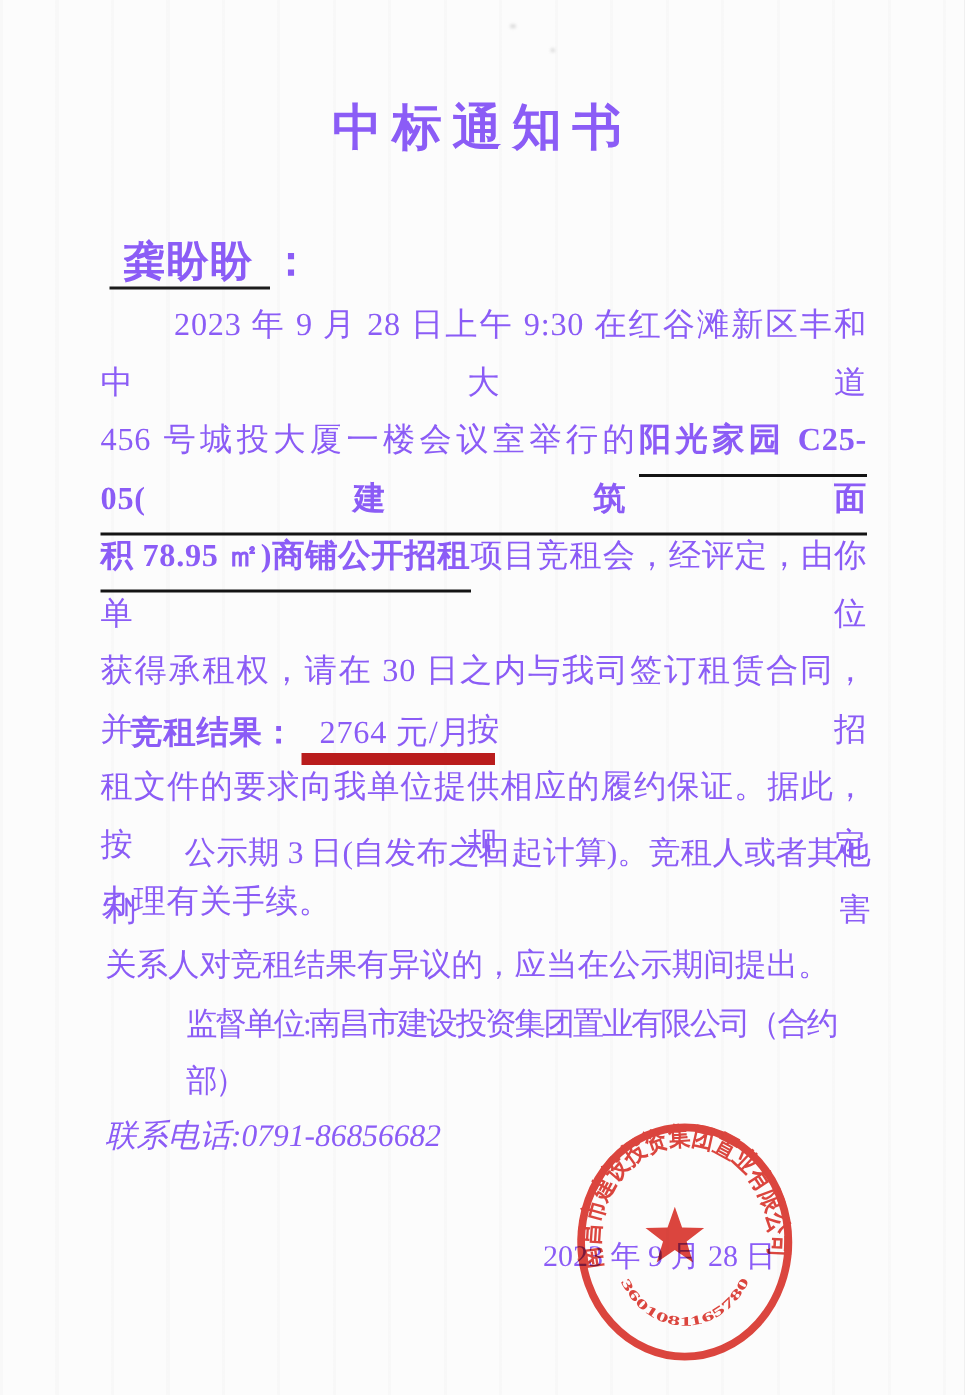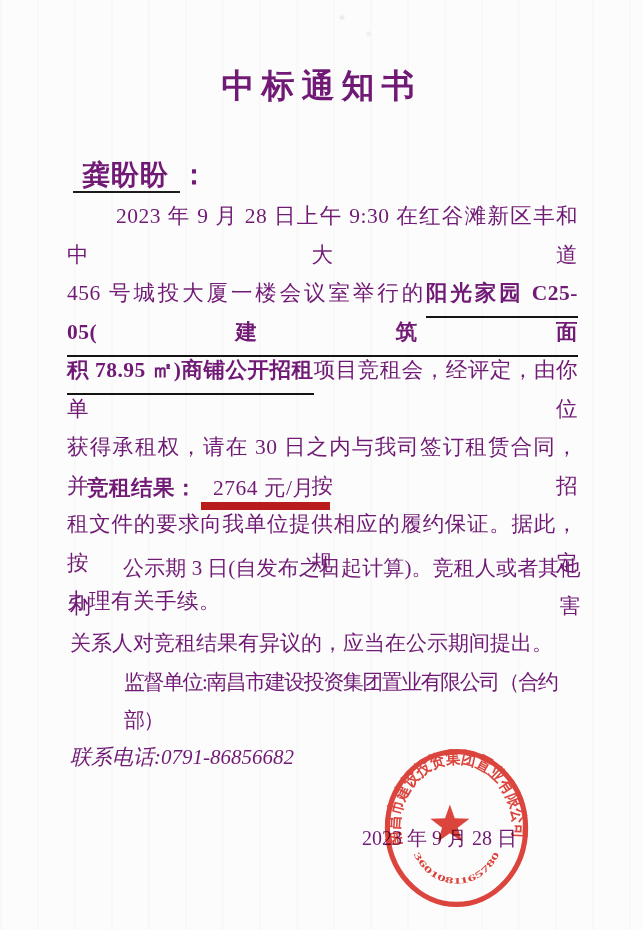--- a/index.html
+++ b/index.html
@@ -1,20 +1,20 @@
 <!DOCTYPE html>
 <html><head>
 <meta charset="utf-8">
 <style>
   html,body { margin:0; padding:0; background:#e8e8e8; }
   .page {
     position:relative; width:643px; height:930px; margin:0 auto;
     background:#fcfcfc; overflow:hidden;
     font-family:"Liberation Serif","DejaVu Serif",serif;
-    color:#701a75;
+    color:#8b5cf6;
   }
   
   .page::before{
     content:""; position:absolute; inset:0; pointer-events:none;
     background:repeating-linear-gradient(90deg, rgba(0,0,0,0.014) 0 2px, rgba(0,0,0,0) 2px 37px);
   }
   .speck{ position:absolute; border-radius:50%; background:#b5b5b5; opacity:.45; filter:blur(1px); }
 
   .title{
     position:absolute; top:64px; left:0; width:643px; text-align:center;

